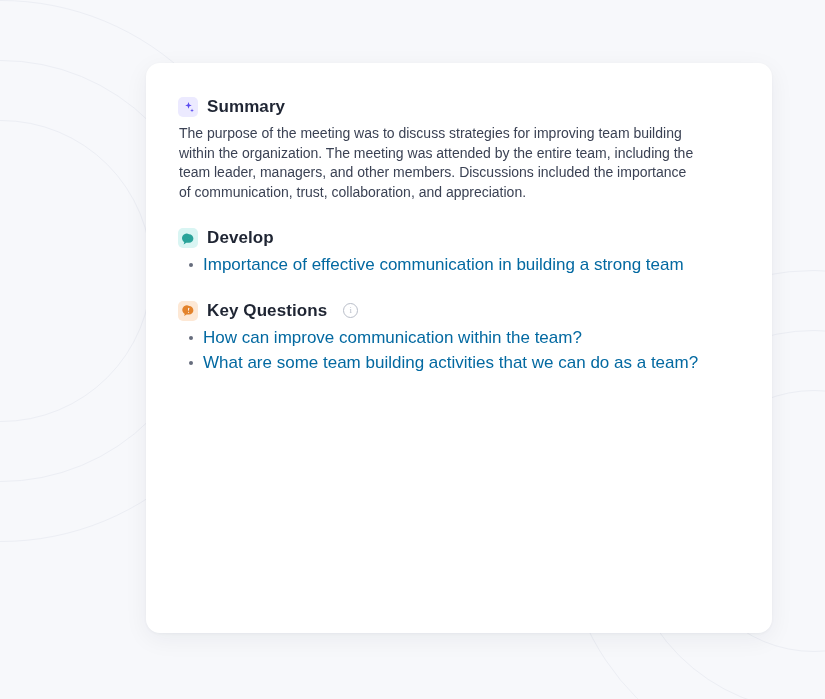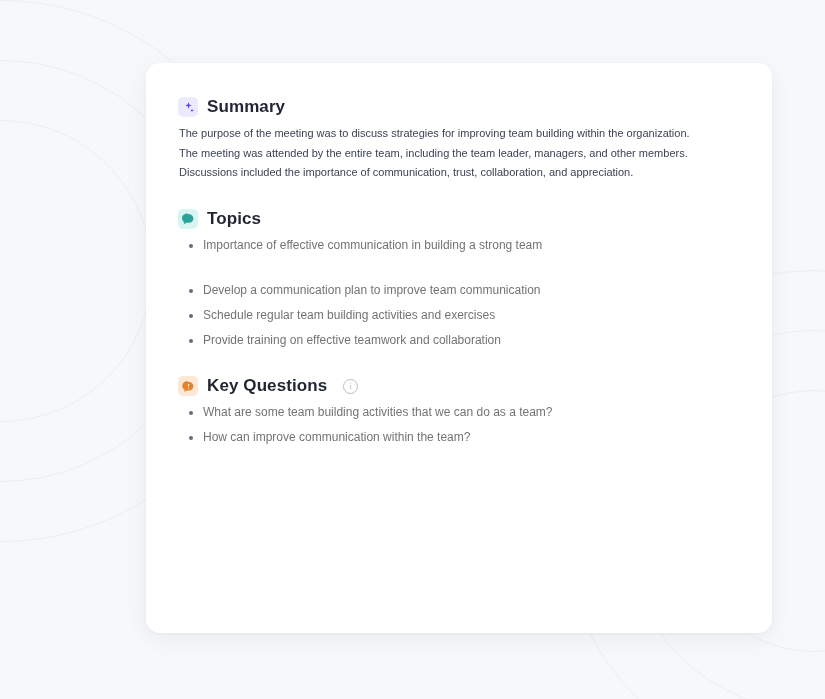--- a/index.html
+++ b/index.html
@@ -79,38 +79,38 @@
     border: 1px solid #b9bec9;
     color: #b9bec9;
     font-size: 9px;
     line-height: 12px;
     text-align: center;
     font-family: "Liberation Serif", serif;
     flex: none;
   }
 
   .para {
-    font-size: 11px;
+    font-size: 14px;
     line-height: 19.6px;
     color: #3b4254;
     margin: 0 0 0 1px;
     max-width: 520px;
   }
 
   ul.bullets {
     list-style: none;
     margin: 2px 0 0 0;
     padding: 0;
   }
   ul.bullets li {
     position: relative;
     padding-left: 25px;
-    font-size: 12px;
+    font-size: 17px;
     line-height: 19.6px;
-    color: #737373;
+    color: #0369a1;
     margin-bottom: 5px;
     max-width: 520px;
   }
   ul.bullets li::before {
     content: "";
     position: absolute;
     left: 11px;
     top: 8px;
     width: 4px;
     height: 4px;
@@ -151,46 +151,41 @@
 
   <div class="section sp-topics">
     <div class="section-head">
       <span class="sec-icon" style="background:#d9f5f3;">
         <svg width="13" height="13" viewBox="0 0 24 24" fill="none" stroke="#2aa39a" stroke-width="2.2" stroke-linecap="round" stroke-linejoin="round">
           <path d="M21 12a8 8 0 0 1-8 8H8l-5 3 1.2-4.3A8 8 0 0 1 13 4a8 8 0 0 1 8 8z" fill="#2aa39a" stroke="none"></path>
           <circle cx="9.5" cy="11.5" r="1.1" fill="#ffffff"></circle>
           <circle cx="13.5" cy="11.5" r="1.1" fill="#ffffff"></circle>
         </svg>
       </span>
-      <span class="sec-title">Topics</span>
+      <span class="sec-title">Develop</span>
     </div>
     <ul class="bullets">
       <li>Importance of effective communication in building a strong team</li>
     </ul>
   </div>
 
   <div class="section sp-actions">
-    <ul class="bullets">
-      <li>Develop a communication plan to improve team communication</li>
-      <li>Schedule regular team building activities and exercises</li>
-      <li>Provide training on effective teamwork and collaboration</li>
-    </ul>
   </div>
 
   <div class="section sp-questions">
     <div class="section-head">
       <span class="sec-icon" style="background:#fde8d5;">
         <svg width="13" height="13" viewBox="0 0 24 24">
           <path d="M21 11.5a8 8 0 0 1-8 8H8.5l-4.5 2.8 1-4A8 8 0 0 1 13 3.5a8 8 0 0 1 8 8z" fill="#e3832c"></path>
           <rect x="11.2" y="7" width="1.8" height="5.6" rx="0.9" fill="#ffffff"></rect>
           <circle cx="12.1" cy="15.2" r="1.1" fill="#ffffff"></circle>
         </svg>
       </span>
       <span class="sec-title">Key Questions</span>
       <span class="info-icon">i</span>
     </div>
     <ul class="bullets">
+      <li>How can improve communication within the team?</li>
       <li>What are some team building activities that we can do as a team?</li>
-      <li>How can improve communication within the team?</li>
     </ul>
   </div>
 
 </div>
 
 </body></html>

